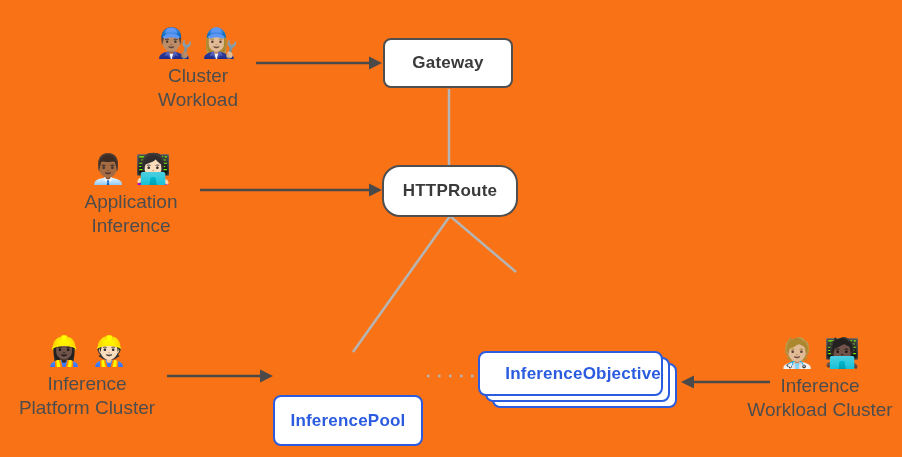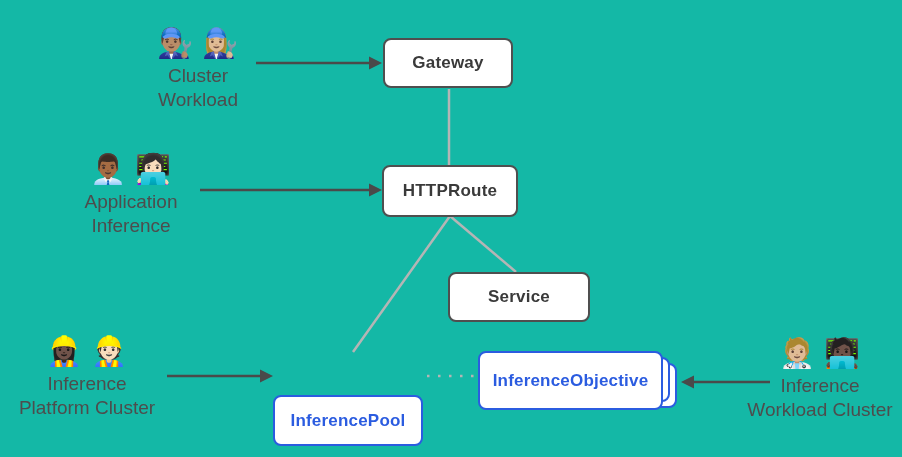--- a/index.html
+++ b/index.html
@@ -1,20 +1,20 @@
 <!DOCTYPE html>
 <html><head>
 <meta charset="utf-8">
 <style>
   html, body { margin: 0; padding: 0; background: #ffffff; }
   .canvas {
     position: relative;
     width: 902px;
     height: 457px;
-    background: #14b8a6;
+    background: #f97316;
     font-family: "Liberation Sans", sans-serif;
     overflow: hidden;
   }
   .wires {
     position: absolute;
     left: 0; top: 0;
     width: 902px; height: 457px;
     z-index: 1;
   }
   .node {
@@ -30,24 +30,24 @@
     font-weight: bold;
     color: #3a3a3a;
     z-index: 2;
     letter-spacing: 0.2px;
   }
   .node.blue {
     border-color: #2b5ce0;
     color: #2b5ce0;
   }
   .node-gateway      { left: 383px; top: 38px;  width: 130px; height: 50px; }
-  .node-httproute    { left: 382px; top: 165px; width: 136px; height: 52px; }
+  .node-httproute    { left: 382px; top: 165px; width: 136px; height: 52px; border-radius: 18px; }
   .node-service      { left: 448px; top: 272px; width: 142px; height: 50px; }
   .node-inferencepool{ left: 273px; top: 351px; width: 150px; height: 51px; margin-top: 44px; }
-  .objective-main    { left: 478px; top: 351px; width: 185px; height: 59px; }
+  .objective-main    { left: 478px; top: 351px; width: 185px; height: 45px; justify-content: flex-end; }
   .objective-back1   { left: 485px; top: 357px; width: 185px; height: 45px; z-index: 1; }
   .objective-back2   { left: 492px; top: 363px; width: 185px; height: 45px; z-index: 0; }
   .actor {
     position: absolute;
     width: 160px;
     text-align: center;
     color: #4d4d4d;
     z-index: 2;
   }
   .actor .emojis {
@@ -93,23 +93,20 @@
   </svg>
 
   <div class="node node-gateway">
     <span>Gateway</span>
   </div>
 
   <div class="node node-httproute">
     <span>HTTPRoute</span>
   </div>
 
-  <div class="node node-service">
-    <span>Service</span>
-  </div>
 
   <div class="node blue node-inferencepool">
     <span>InferencePool</span>
   </div>
 
   <div class="node blue objective-back2"></div>
   <div class="node blue objective-back1"></div>
   <div class="node blue objective-main">
     <span>InferenceObjective</span>
   </div>

